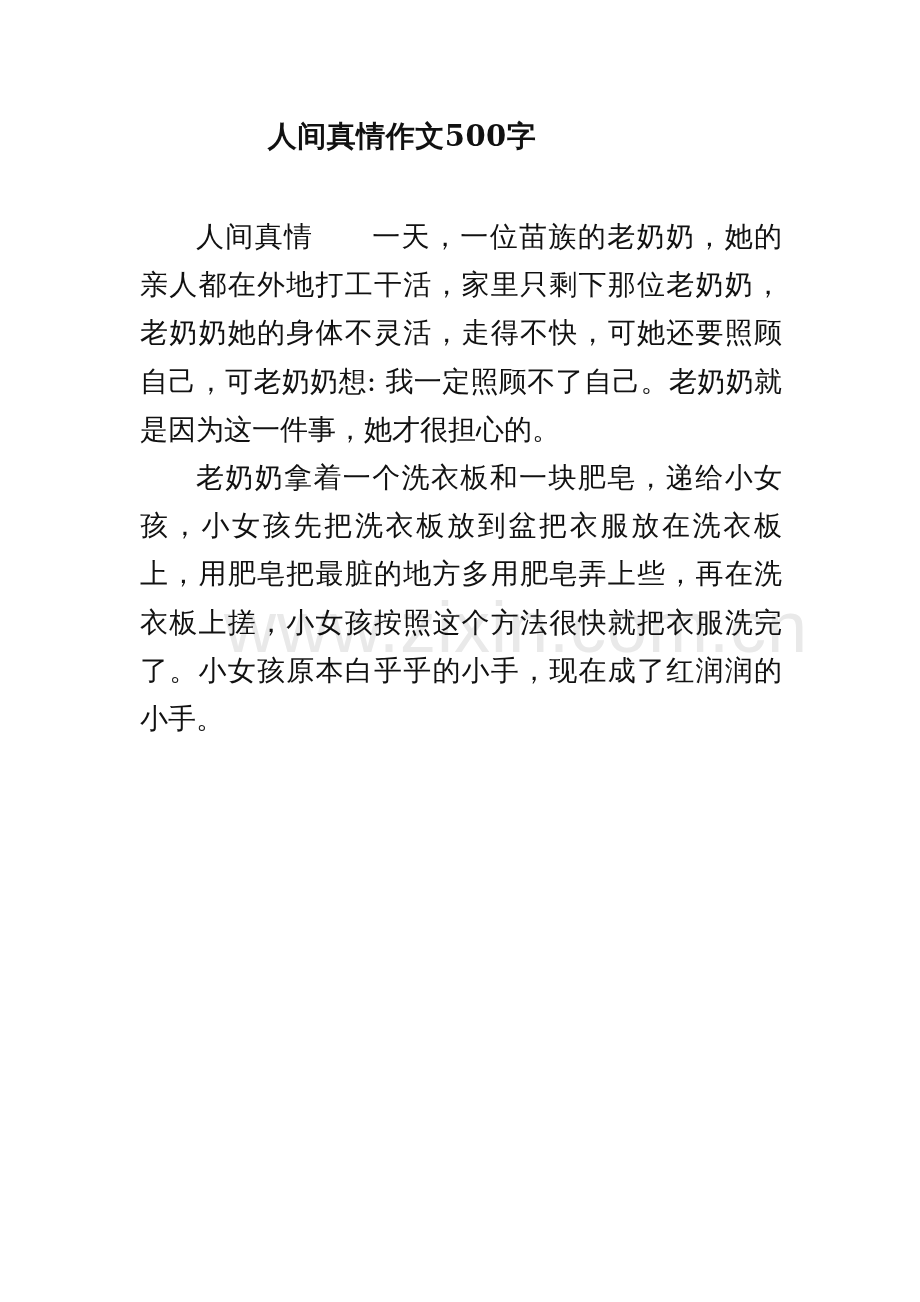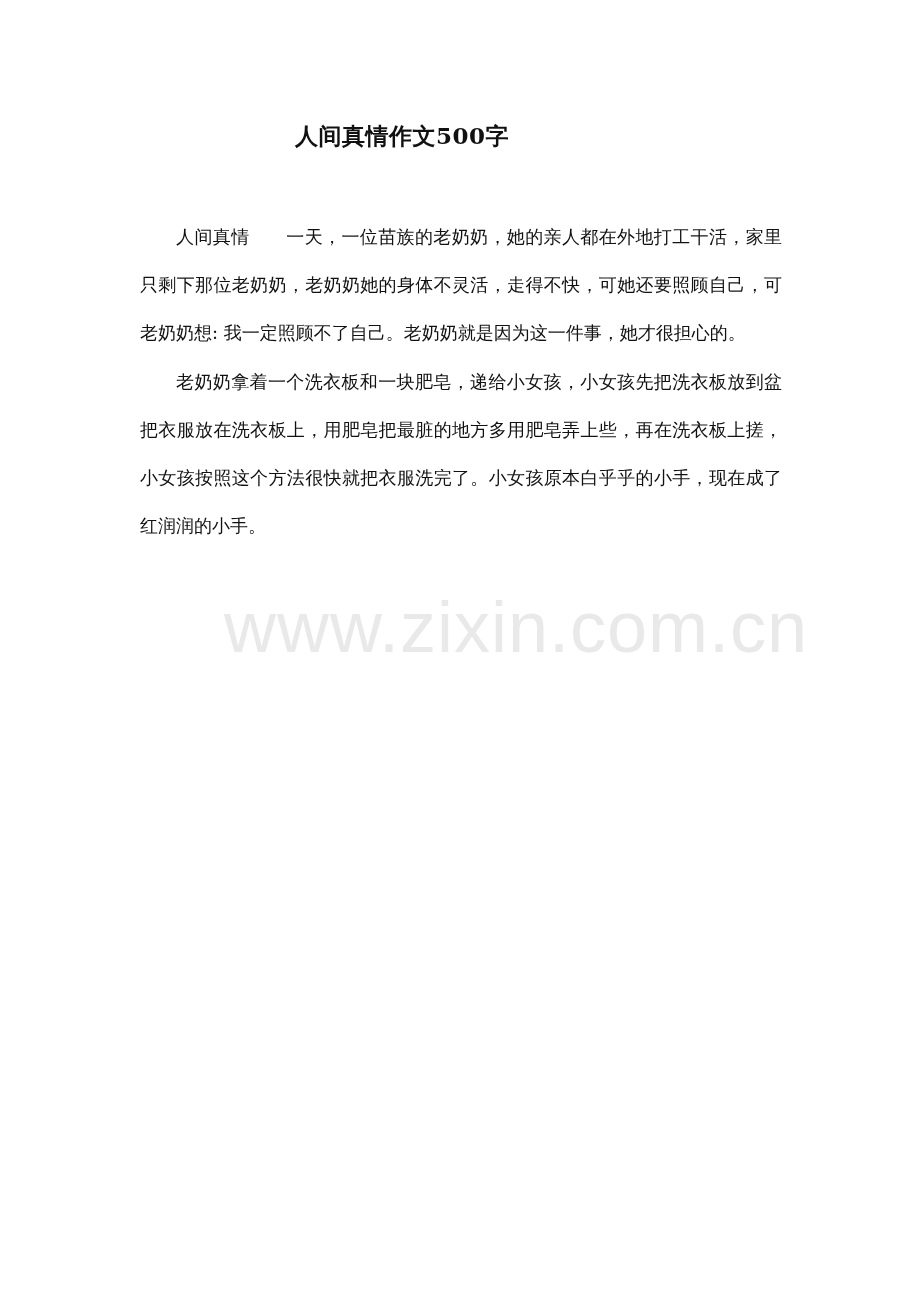--- a/index.html
+++ b/index.html
@@ -19,31 +19,31 @@
       position: absolute;
       left: 0; top: 0;
       width: 920px; height: 1302px;
     }
     .doc-title {
       position: absolute;
       top: 118px;
       left: 0;
       width: 804px;
       text-align: center;
-      font-size: 23px;
+      font-size: 29px;
       font-weight: bold;
       letter-spacing: 0.5px;
       line-height: 36px;
     }
     .body-text {
       position: absolute;
       left: 140px;
       top: 213px;
       width: 642px;
-      font-size: 18px;
+      font-size: 28px;
       line-height: 48.2px;
       text-align: justify;
       text-justify: inter-character;
     }
     .para {
       margin: 0;
       text-indent: 2em;
       word-break: break-all;
     }
     .watermark {

